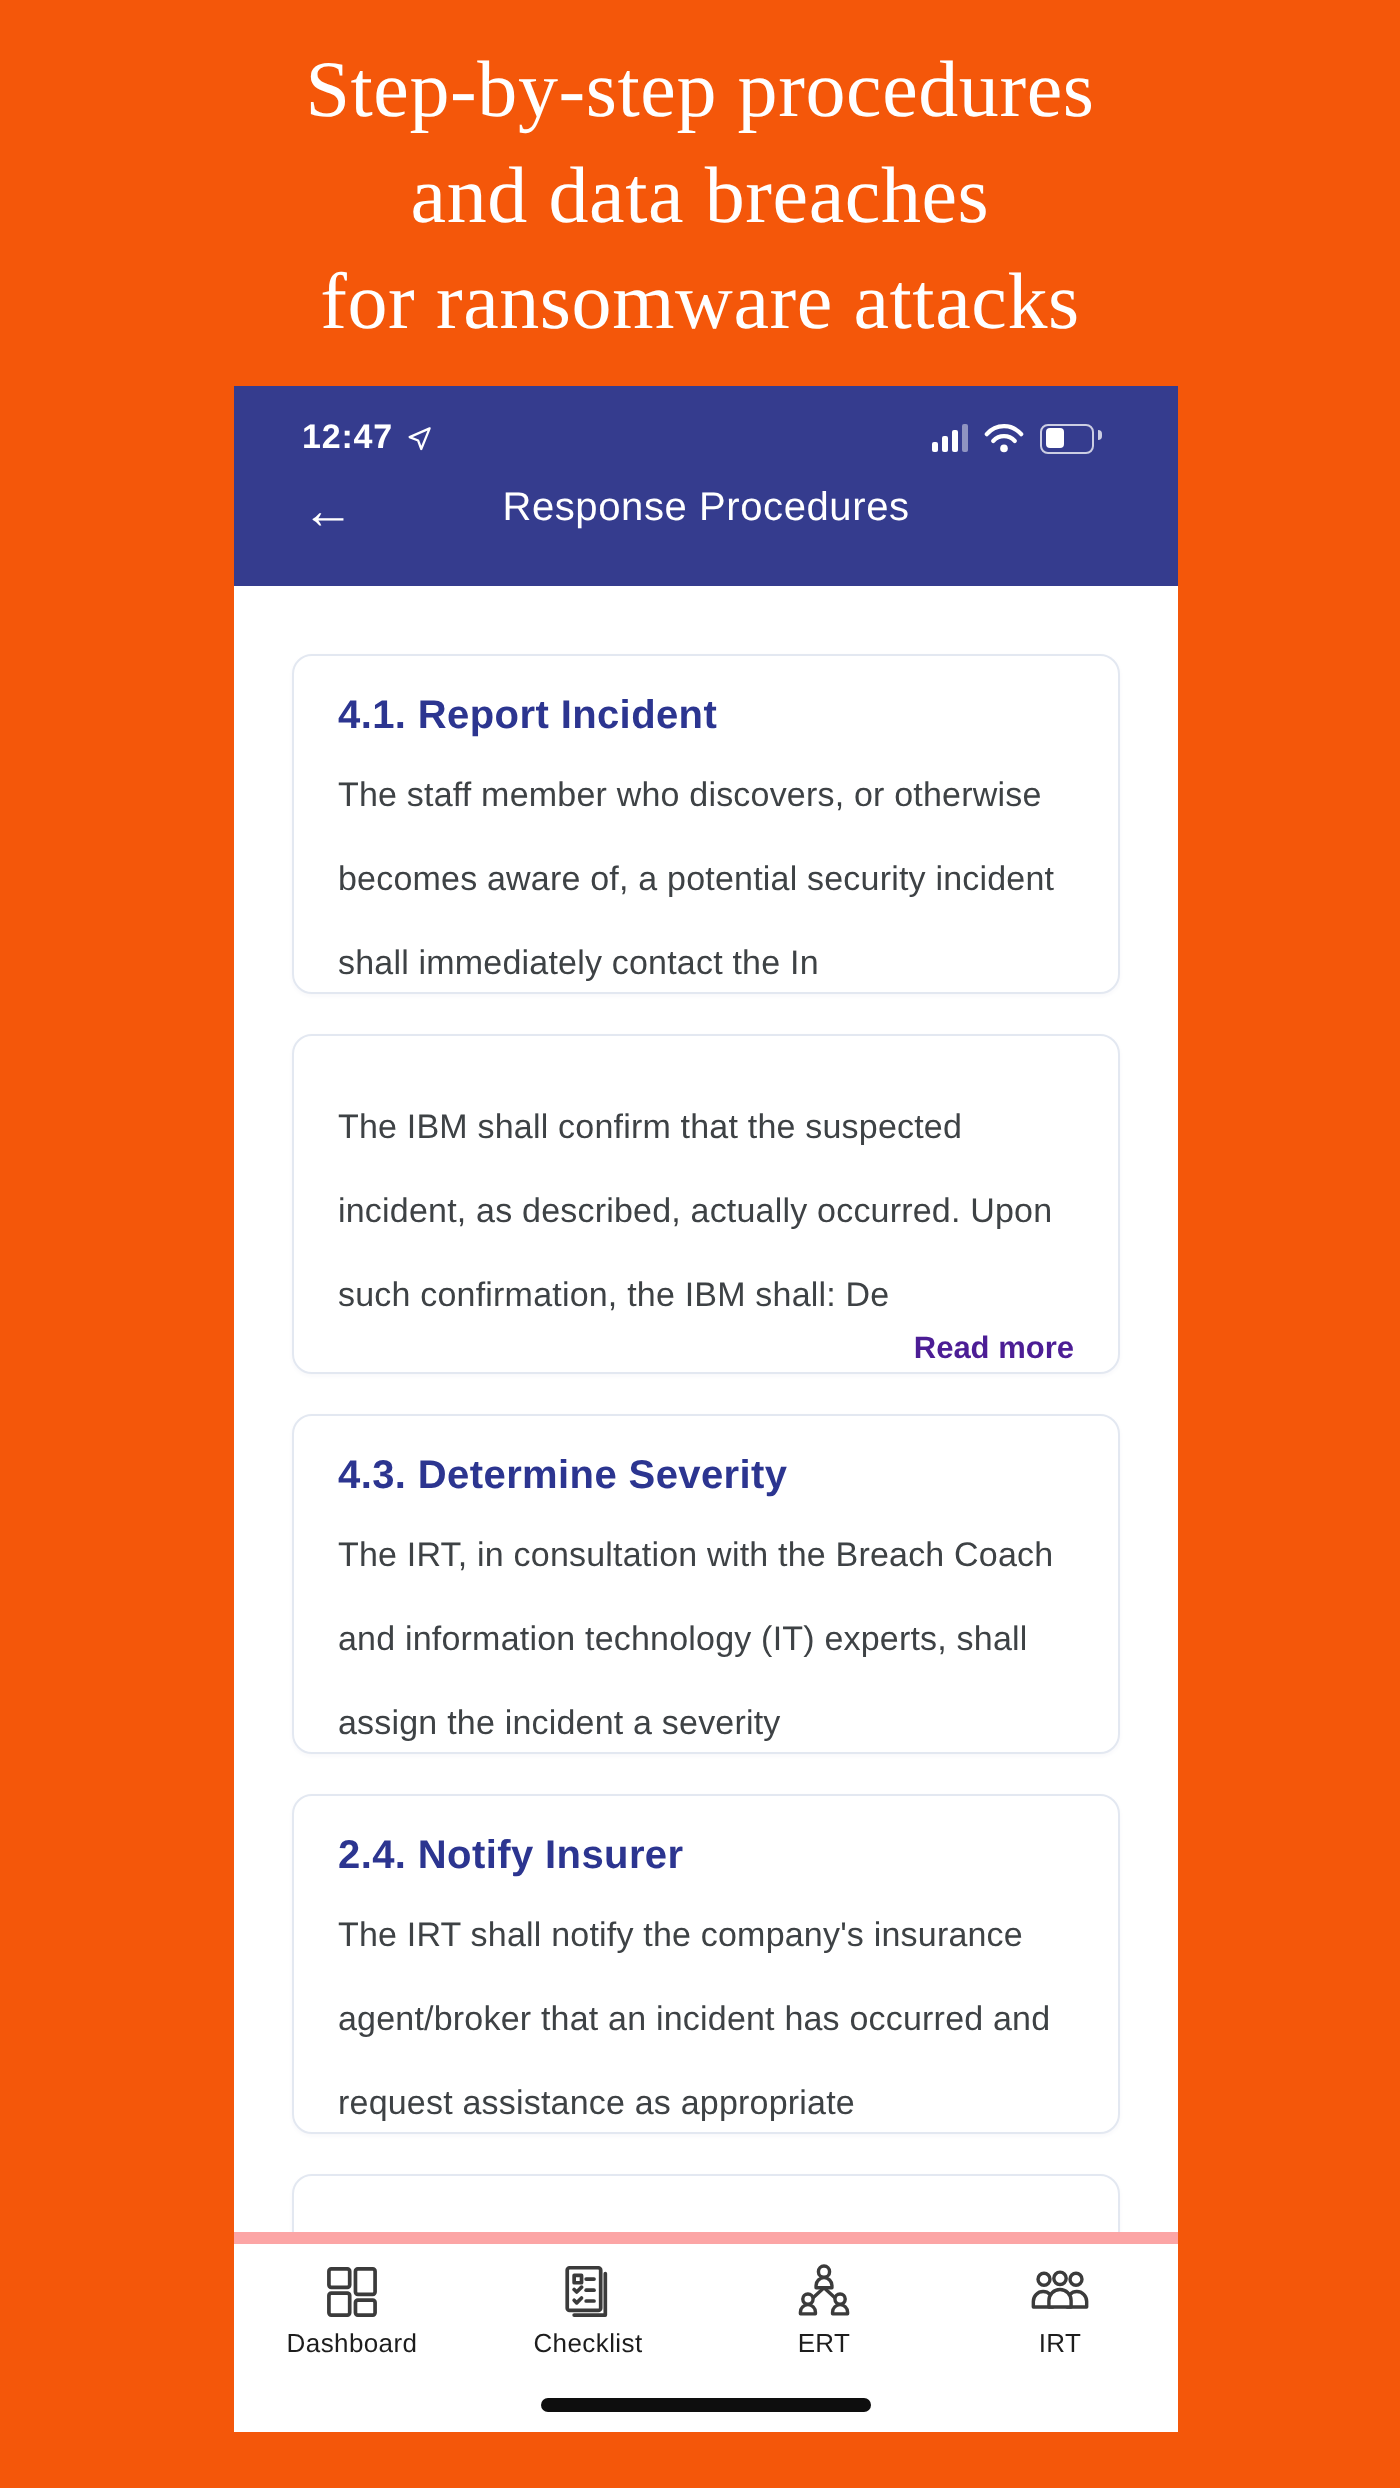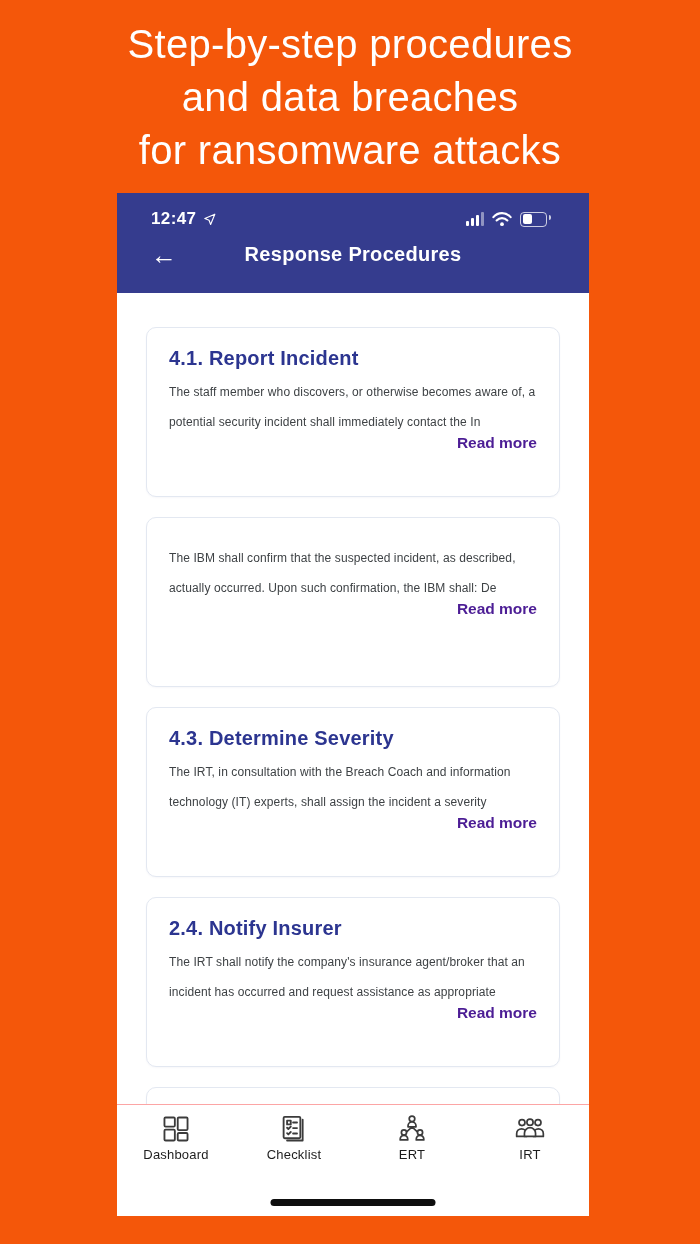--- a/index.html
+++ b/index.html
@@ -3,21 +3,21 @@
 <meta charset="utf-8">
 <style>
   html,body{margin:0;padding:0;}
   body{
     width:700px;height:1244px;position:relative;overflow:hidden;
     background:#F4570A;
     font-family:"Liberation Sans",sans-serif;
   }
   
   .hero{position:absolute;top:18px;left:0;width:700px;text-align:center;
-    color:#ffffff;font-size:40px;line-height:53px;font-weight:400;letter-spacing:.3px;}
+    color:#ffffff;font-size:40px;line-height:53px;font-weight:400;letter-spacing:.3px;font-family:Liberation Serif, serif;}
   
   .phone{position:absolute;left:117px;top:193px;width:472px;height:1023px;
     background:#ffffff;overflow:hidden;}
   
   .header{position:absolute;top:0;left:0;right:0;height:100px;background:#353C8E;color:#fff;}
   .status-row{position:absolute;top:13px;left:34px;right:42px;height:26px;
     display:flex;justify-content:space-between;align-items:center;}
   .time-wrap{display:flex;align-items:center;gap:6px;}
   .time{font-size:17px;font-weight:700;letter-spacing:.4px;}
   .status-icons{display:flex;align-items:center;gap:8px;}
@@ -28,33 +28,33 @@
   .sig i:nth-child(3){height:11px;}
   .sig i:nth-child(4){height:14px;background:rgba(255,255,255,.45);}
   .battery{position:relative;width:25px;height:13px;border:1.5px solid rgba(255,255,255,.75);
     border-radius:4px;display:inline-block;}
   .battery::after{content:"";position:absolute;right:-5px;top:2.5px;width:2.5px;height:5px;
     background:rgba(255,255,255,.75);border-radius:0 2px 2px 0;}
   .batt-fill{position:absolute;left:1.5px;top:1.5px;bottom:1.5px;width:9px;background:#fff;border-radius:2px;}
   .nav-row{position:absolute;top:44px;left:0;right:0;height:40px;}
   .back{position:absolute;left:34px;top:1px;font-size:26px;font-weight:700;line-height:34px;cursor:pointer;}
   .nav-title{position:absolute;left:0;right:0;top:6px;text-align:center;
-    font-size:20px;font-weight:700;letter-spacing:.3px;}
+    font-size:20px;font-weight:400;letter-spacing:.3px;}
   
   .content{position:absolute;top:100px;left:0;right:0;bottom:0;background:#fff;
     padding:34px 29px 0;box-sizing:border-box;}
   .card{height:170px;box-sizing:border-box;background:#fff;border:1px solid #E3E8F1;
     border-radius:10px;padding:18px 22px 0;margin-bottom:20px;overflow:hidden;
     box-shadow:0 1px 2px rgba(40,60,120,.04);}
   .card-title{color:#2C3590;font-size:20px;font-weight:700;letter-spacing:.2px;line-height:24px;}
-  .card-body{margin-top:7px;color:#3E4245;font-size:12px;line-height:30px;letter-spacing:.1px;}
+  .card-body{margin-top:7px;color:#3E4245;font-size:17px;line-height:42px;letter-spacing:.1px;}
   .card-link{text-align:right;color:#4c1d95;font-weight:700;font-size:15.5px;margin-top:-3px;cursor:pointer;}
   
-  .tabbar{position:absolute;left:0;right:0;bottom:0;height:112px;background:#fff;
-    border-top:1px solid #fca5a5;box-sizing:border-box;}
+  .tabbar{position:absolute;left:0;right:0;bottom:0;height:100px;background:#fff;
+    border-top:6px solid #fca5a5;box-sizing:border-box;}
   .tabs{display:flex;padding-top:9px;}
   .tab{flex:1;display:flex;flex-direction:column;align-items:center;gap:3px;cursor:pointer;}
   .tab svg{display:block;}
   .tab-label{font-size:13px;color:#1D1D1D;letter-spacing:.2px;}
   .home-indicator{position:absolute;left:50%;transform:translateX(-50%);bottom:10px;
     width:165px;height:7px;border-radius:4px;background:#0E0E0E;}
   .icon-stroke{stroke:#3B3B3B;stroke-width:1.6;fill:none;stroke-linecap:round;stroke-linejoin:round;}
   .icon-fillwhite{stroke:#3B3B3B;stroke-width:1.6;fill:#ffffff;stroke-linecap:round;stroke-linejoin:round;}
 </style>
 </head>

